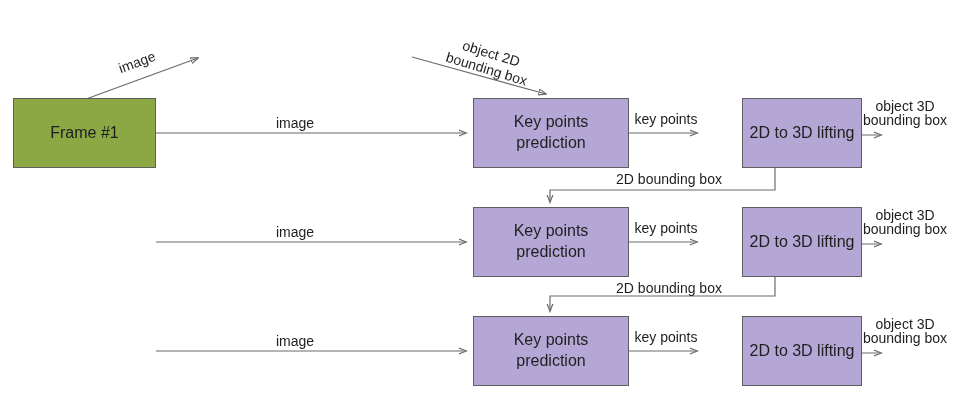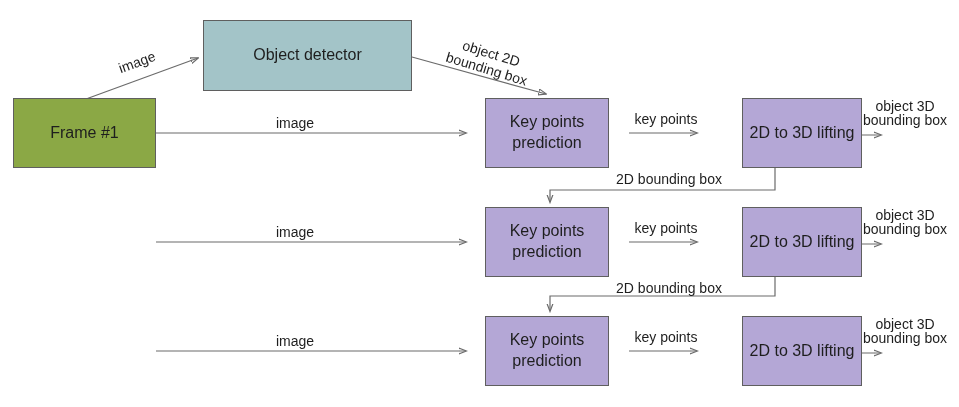--- a/index.html
+++ b/index.html
@@ -20,21 +20,21 @@
   }
   .wires{position:absolute;left:0;top:0;width:959px;height:407px;}
   .wires path{stroke:var(--arrow);stroke-width:1.2;fill:none;}
   .box{
     position:absolute;display:flex;align-items:center;justify-content:center;
     text-align:center;border:1px solid var(--box-border);
     font-size:16px;line-height:1.3;box-sizing:border-box;
   }
   .frame{left:13px;width:143px;height:70px;background:var(--frame-fill);}
   .detector{left:203px;top:20px;width:209px;height:71px;background:var(--detector-fill);}
-  .keypoints{left:473px;width:124px;height:70px;background:var(--module-fill);padding:0 10px;margin-left:12px;}
+  .keypoints{left:473px;width:156px;height:70px;background:var(--module-fill);padding:0 10px;}
   .lifting{left:742px;width:120px;height:70px;background:var(--module-fill);}
   .row0{top:98px;} .row1{top:207px;} .row2{top:316px;}
   .lbl{
     position:absolute;font-size:14px;line-height:14px;text-align:center;
     white-space:nowrap;color:var(--text);
   }
   .lbl.wrap{white-space:normal;}
   .lbl-image-diag{left:97px;top:55px;width:80px;transform:rotate(-20deg);}
   .lbl-obj2d{left:443px;top:45px;width:92px;line-height:16px;transform:rotate(17deg);}
   .lbl-image-0{left:245px;top:116px;width:100px;}
@@ -74,21 +74,20 @@
     <path d="M848,244 L881,244" marker-end="url(#ah)"></path>
 
     <path d="M156,351 L466,351" marker-end="url(#ah)"></path>
     <path d="M629,351 L697,351" marker-end="url(#ah)"></path>
     <path d="M848,353 L881,353" marker-end="url(#ah)"></path>
 
     <path d="M775,168 L775,190 L550,190 L550,202" marker-end="url(#ah)"></path>
     <path d="M775,277 L775,296 L550,296 L550,311" marker-end="url(#ah)"></path>
   </svg>
 
-  <div class="box detector">Object detector</div>
 
   <div class="box frame row0">Frame #1</div>
 
   <div class="box keypoints row0">Key points prediction</div>
   <div class="box keypoints row1">Key points prediction</div>
   <div class="box keypoints row2">Key points prediction</div>
 
   <div class="box lifting row0">2D to 3D lifting</div>
   <div class="box lifting row1">2D to 3D lifting</div>
   <div class="box lifting row2">2D to 3D lifting</div>

